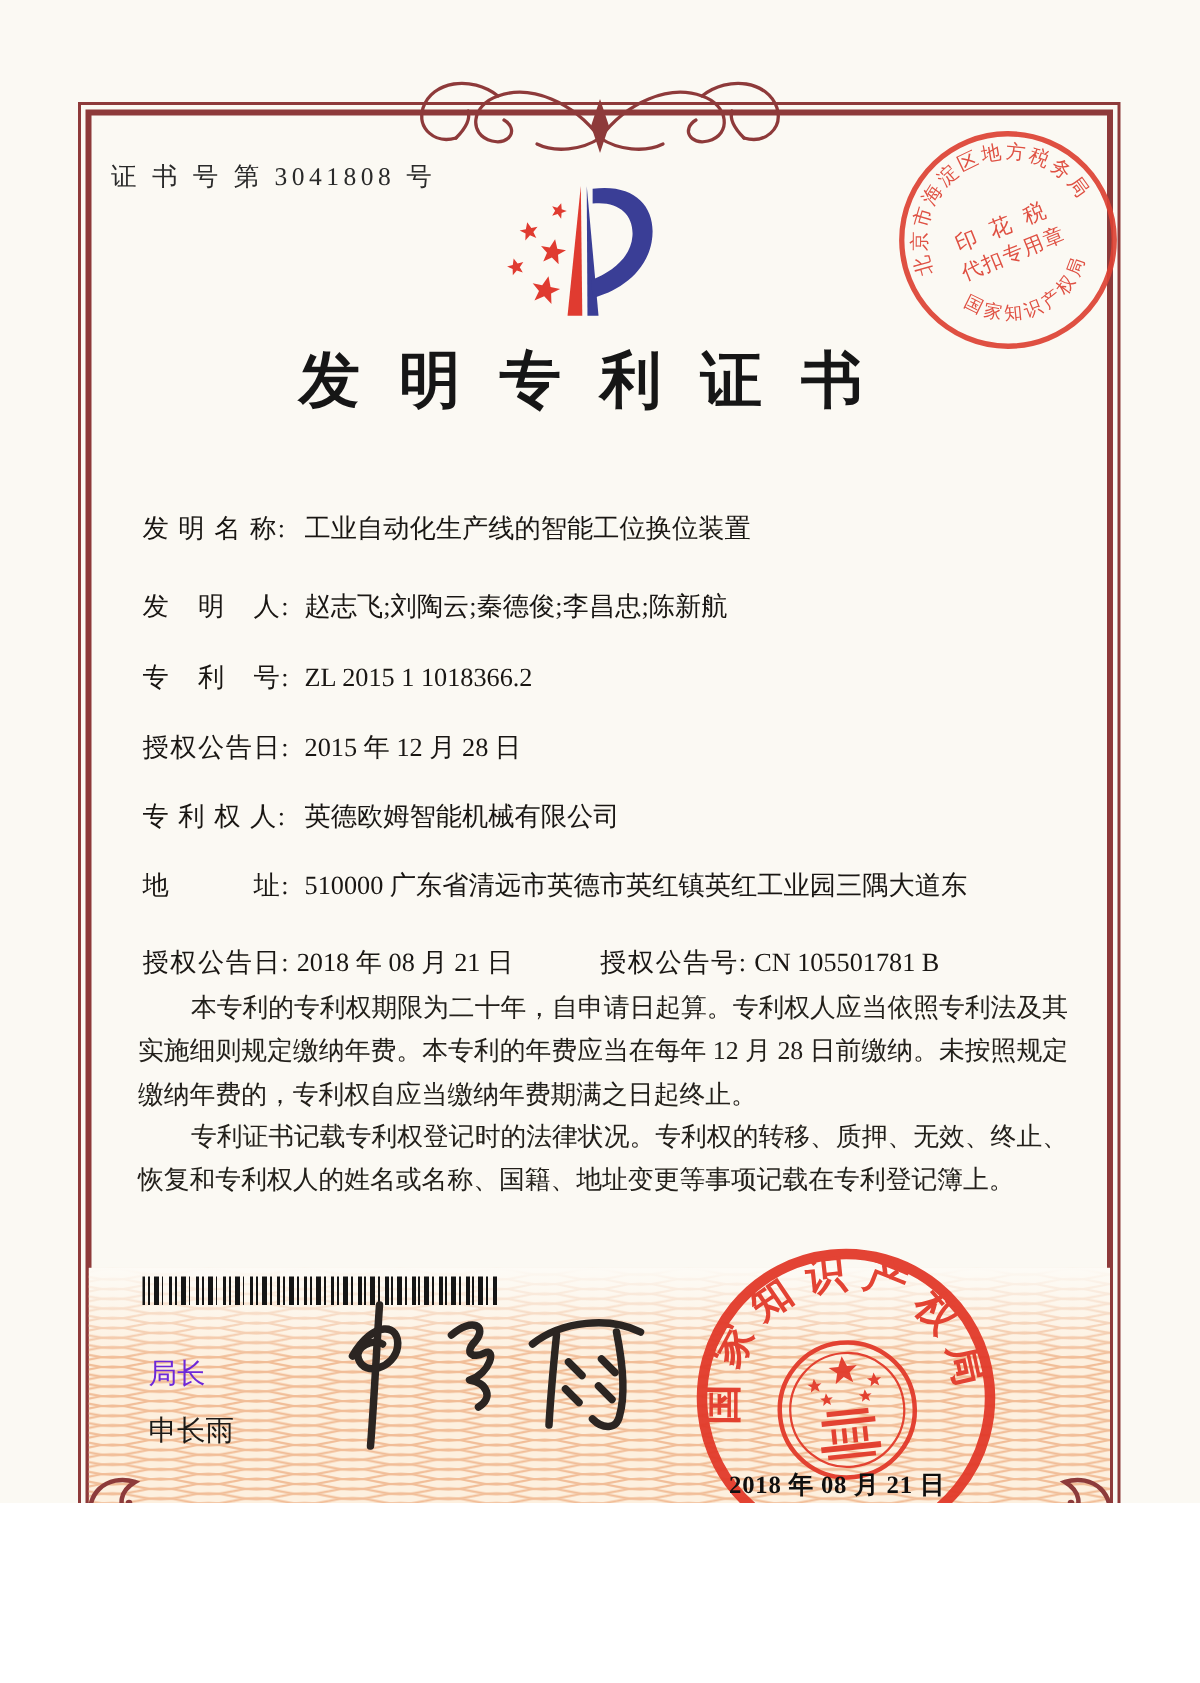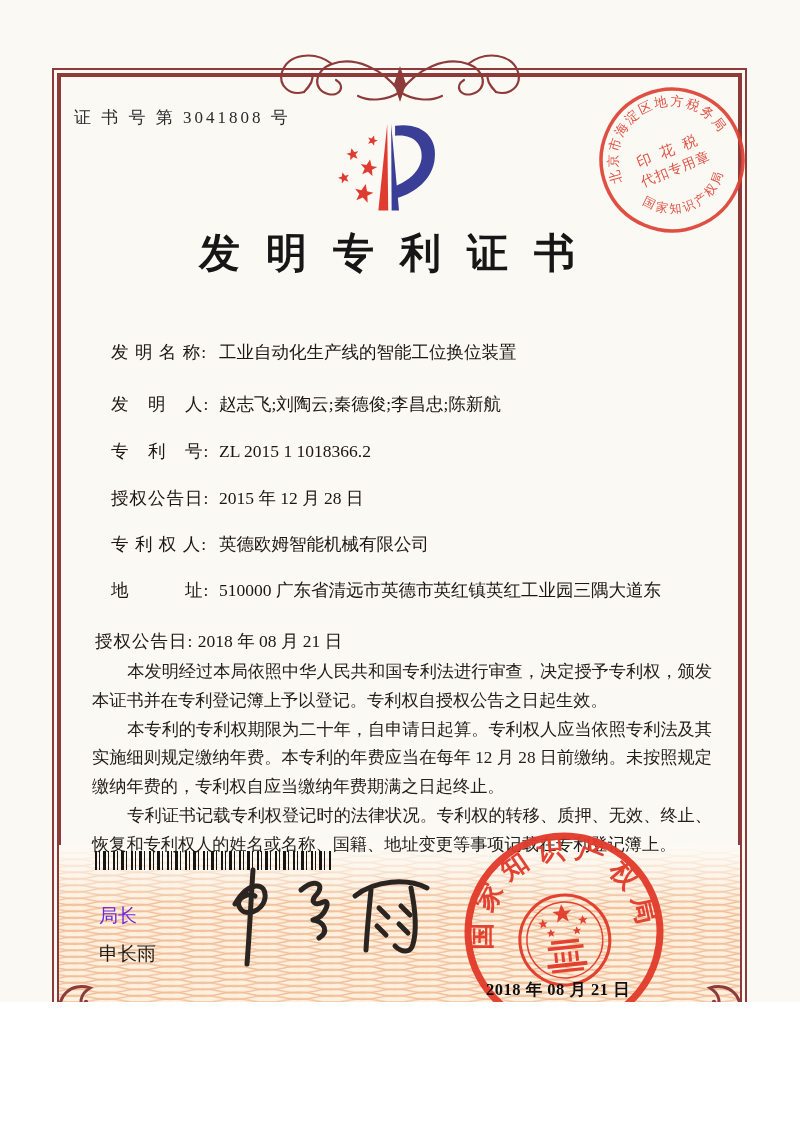--- a/index.html
+++ b/index.html
@@ -15,21 +15,21 @@
 
   .cert-no{position:absolute;left:74px;top:106px;font-size:17px;letter-spacing:3px;color:#2a2a2a;}
 
   .logo{position:absolute;left:325px;top:118px;width:150px;height:118px;}
 
   .title{position:absolute;left:0;top:226px;width:100%;text-align:center;
          font-size:41px;font-weight:600;letter-spacing:26px;color:#161616;}
 
   .fields{position:absolute;left:95px;top:0;width:630px;font-size:17.5px;color:#191613;}
   .frow{position:absolute;left:0;width:630px;line-height:25px;}
-  .frow .lbl{display:inline-block;width:102px;letter-spacing:1px;vertical-align:top;white-space:pre;margin-left:16px;}
+  .frow .lbl{display:inline-block;width:102px;letter-spacing:1px;vertical-align:top;white-space:pre;}
   .frow .val{display:inline-block;margin-left:6px;width:505px;vertical-align:top;}
   .r0{top:340px}.r1{top:392px}.r2{top:439px}.r3{top:486px}.r4{top:532px}.r5{top:578px}
   .rg{top:629px}
   .rg .group2{position:absolute;left:305px;top:0;white-space:nowrap;}
   .rg .lbl2{letter-spacing:1px;}
 
   .paras{position:absolute;left:92px;top:658px;width:620px;font-size:17.2px;line-height:28.8px;
          text-align:justify;color:#23201b;}
   .paras p{margin:0;text-indent:2.05em;}
 
@@ -139,25 +139,28 @@
     </div>
     <div class="frow r4">
       <span class="lbl">专 利 权 人:</span><span class="val">英德欧姆智能机械有限公司</span>
     </div>
     <div class="frow r5">
       <span class="lbl">地　　　址:</span><span class="val">510000 广东省清远市英德市英红镇英红工业园三隅大道东</span>
     </div>
     <div class="frow rg">
       <span class="lbl2">授权公告日:</span>
       <span>2018 年 08 月 21 日</span>
+      <span class="group2">
+        <span class="lbl2">授权公告号:</span>
+        <span>CN 105501781 B</span>
+      </span>
     </div>
   </div>
 
   <div class="paras">
-    <p>本发明经过本局依照中华人民共和国专利法进行审查，决定授予专利权，颁发本证书并在专利登记簿上予以登记。专利权自授权公告之日起生效。</p>
     <p>本专利的专利权期限为二十年，自申请日起算。专利权人应当依照专利法及其实施细则规定缴纳年费。本专利的年费应当在每年 12 月 28 日前缴纳。未按照规定缴纳年费的，专利权自应当缴纳年费期满之日起终止。</p>
     <p>专利证书记载专利权登记时的法律状况。专利权的转移、质押、无效、终止、恢复和专利权人的姓名或名称、国籍、地址变更等事项记载在专利登记簿上。</p>
   </div>
 
   <div class="barcode"></div>
 
   <div class="director-title">局长</div>
   <div class="director-name">申长雨</div>
 
   <svg class="signature" viewBox="0 0 250 122">

